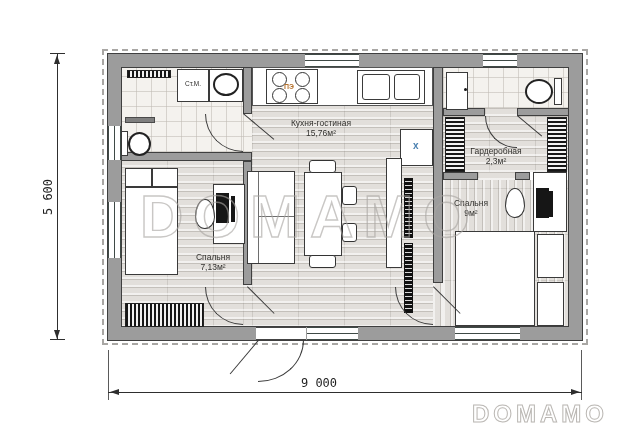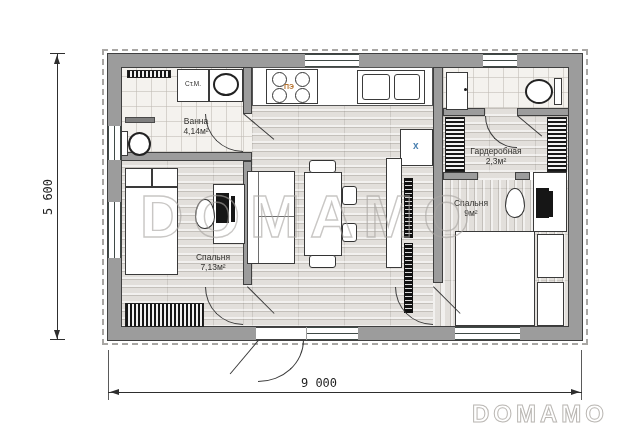--- a/index.html
+++ b/index.html
@@ -154,23 +154,23 @@
   <div class="abs hatch-v" style="left:125px;top:303px;width:79px;height:24px;"></div>
 
   <div class="abs furn" style="left:533px;top:172px;width:34px;height:60px;"></div>
   <div class="abs chair" style="left:505px;top:188px;width:20px;height:30px;"></div>
   <div class="abs dark" style="left:536px;top:188px;width:13px;height:30px;"></div>
   <div class="abs dark" style="left:549px;top:191px;width:4px;height:26px;"></div>
   <div class="abs furn" style="left:455px;top:231px;width:80px;height:95px;"></div>
   <div class="abs furn" style="left:537px;top:234px;width:27px;height:44px;"></div>
   <div class="abs furn" style="left:537px;top:282px;width:27px;height:44px;"></div>
 
-  <div class="abs rlabel" style="left:146px;top:116px;width:100px;">
-    <div>Ванна</div>
-    <div>4,14м²</div>
+  <div class="abs rlabel" style="left:261px;top:118px;width:120px;">
+    <div>Кухня-гостиная</div>
+    <div>15,76м²</div>
   </div>
   <div class="abs rlabel" style="left:446px;top:146px;width:100px;">
     <div>Гардеробная</div>
     <div>2,3м²</div>
   </div>
   <div class="abs rlabel" style="left:163px;top:252px;width:100px;">
     <div>Спальня</div>
     <div>7,13м²</div>
   </div>
   <div class="abs rlabel" style="left:421px;top:198px;width:100px;">

